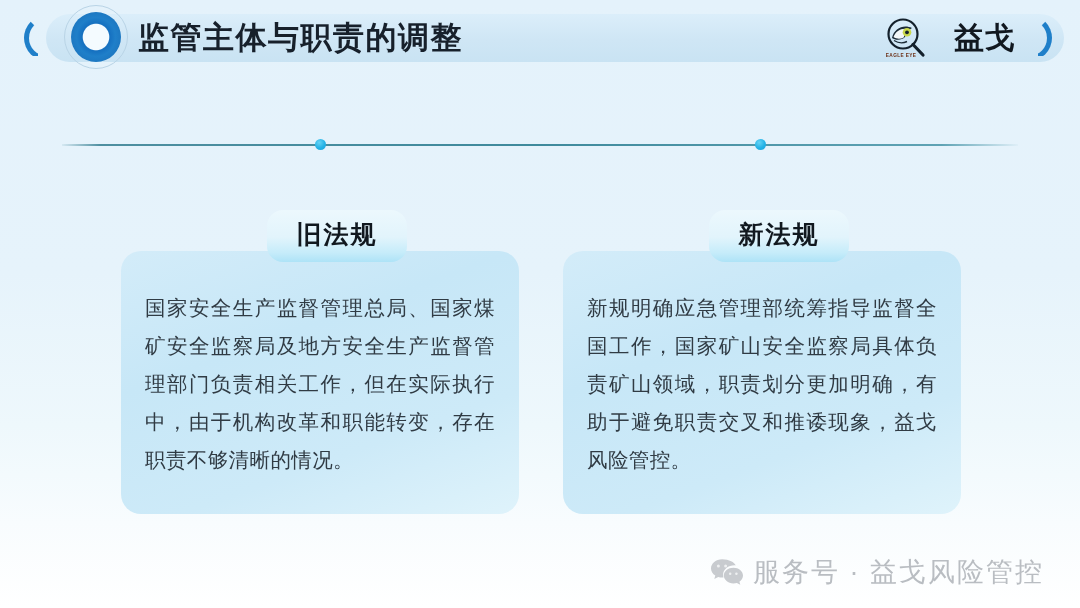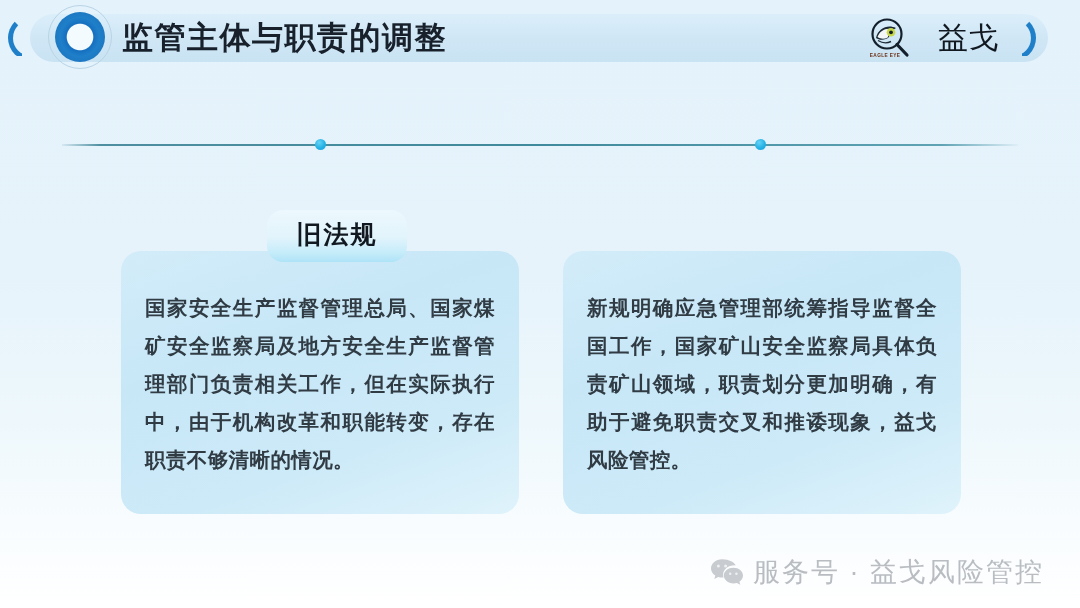--- a/index.html
+++ b/index.html
@@ -22,21 +22,21 @@
         #e6f3fb 45%,
         #eef8fc 70%,
         #f8fcfe 86%,
         #ffffff 100%);
     overflow: hidden;
   }
 
   
   #header {
     position: absolute;
-    left: 0;
+    left: 16px;
     top: 0;
     width: 1044px;
     height: 76px;
   }
   .header-band {
     position: absolute;
     left: 30px;
     top: 14px;
     width: 1018px;
     height: 48px;
@@ -126,21 +126,21 @@
     left: 1px;
     bottom: 2px;
     font-size: 5px;
     font-weight: 700;
     color: #6b2d13;
     letter-spacing: 0.4px;
     transform: scale(0.95);
   }
   .brand-name {
     font-size: 30px;
-    font-weight: 400;
+    font-weight: 700;
     color: #111820;
     letter-spacing: 1px;
     white-space: nowrap;
     margin-left: 20px;
   }
 
   
   #timeline {
     position: absolute;
     left: 0;
@@ -196,21 +196,20 @@
     width: 398px;
     height: 263px;
     border-radius: 20px;
     background: linear-gradient(160deg,
         #d3ecf9 0%,
         #c7e7f7 35%,
         #cdeaf8 70%,
         #dff3fb 100%);
     box-sizing: border-box;
     padding: 38px 24px 20px 24px;
-    font-weight: bold;
   }
   .card-text {
     font-size: 20.5px;
     line-height: 38px;
     color: #303b44;
     letter-spacing: 0.4px;
     text-align: justify;
     text-justify: inter-ideograph;
   }
 
@@ -296,20 +295,21 @@
       <div class="card-body">
         <div class="card-text">国家安全生产监督管理总局、国家煤矿安全监察局及地方安全生产监督管理部门负责相关工作，但在实际执行中，由于机构改革和职能转变，存在职责不够清晰的情况。</div>
       </div>
       <div class="card-badge">旧法规</div>
     </div>
 
     <div class="card-wrap right">
       <div class="card-body">
         <div class="card-text">新规明确应急管理部统筹指导监督全国工作，国家矿山安全监察局具体负责矿山领域，职责划分更加明确，有助于避免职责交叉和推诿现象，益戈风险管控。</div>
       </div>
+      <div class="card-badge">新法规</div>
     </div>
 
   </div>
 
   <div id="footer">
     <span class="wechat-icon">
       <svg width="34" height="30" viewBox="0 0 34 30">
         <path d="M12.2 2.2 C5.9 2.2 1 6.4 1 11.4 c0 2.9 1.7 5.5 4.3 7.2 l-1 3.4 3.9-2 c1.3 0.4 2.7 0.6 4.1 0.6 0.4 0 0.8 0 1.2-0.1 -0.3-0.9-0.4-1.8-0.4-2.7 0-5.3 5.1-9.5 11.4-9.5 0.4 0 0.8 0 1.2 0.1 C24.6 5.3 19 2.2 12.2 2.2 Z" fill="#c8cbcf"></path>
         <circle cx="8.4" cy="9" r="1.5" fill="#eef0f1"></circle>
         <circle cx="15.6" cy="9" r="1.5" fill="#eef0f1"></circle>

